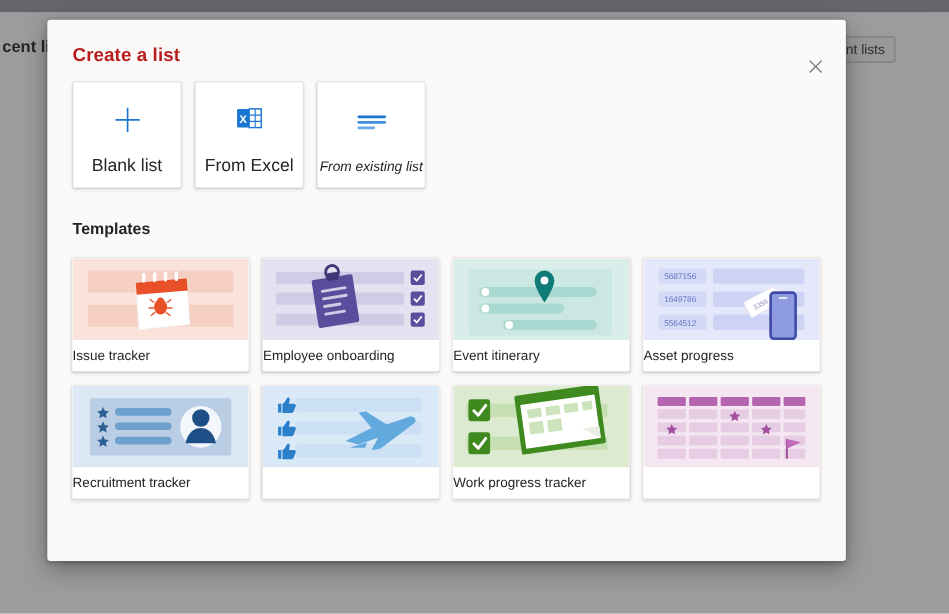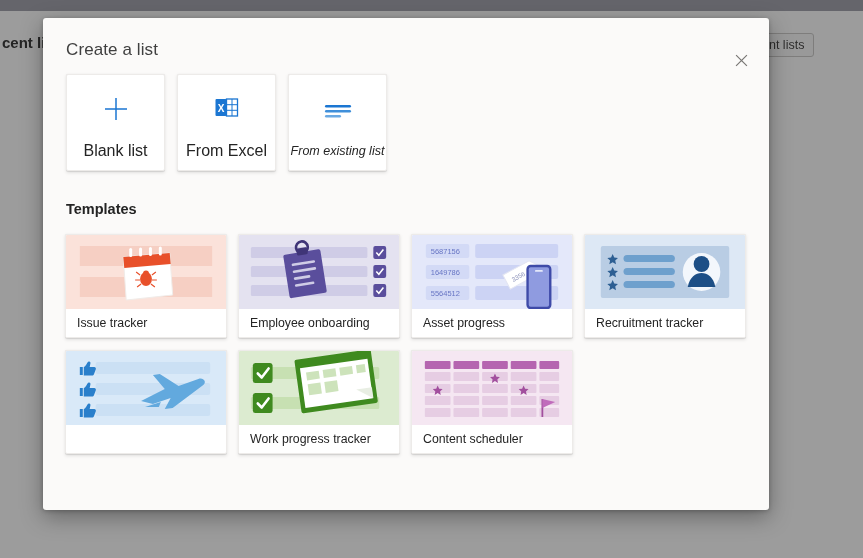--- a/index.html
+++ b/index.html
@@ -50,21 +50,21 @@
   .dialog {
     position: absolute; left: 43px; top: 18px;
     width: 726px; height: 492px;
     background: #fbfaf9;
     border-radius: 3px;
     box-shadow: 0 7px 22px rgba(0,0,0,0.34), 0 1px 4px rgba(0,0,0,0.22);
     overflow: hidden;
   }
   .dialog-title {
     position: absolute; left: 23px; top: 22px;
-    font-size: 17px; color: #404040; font-weight: 400;
+    font-size: 17px; color: #b91c1c; font-weight: 700;
     letter-spacing: .1px;
   }
   .close-btn {
     position: absolute; right: 14px; top: 28px;
     width: 28px; height: 28px;
     display: flex; align-items: center; justify-content: center;
     background: transparent; border: none; cursor: pointer;
   }
   .close-btn svg { width: 13px; height: 13px; }
 
@@ -117,21 +117,20 @@
     overflow: hidden; cursor: pointer;
     display: flex; flex-direction: column;
   }
   .tmpl-art {
     height: 74px; width: 100%;
     position: relative; overflow: hidden;
   }
   .tmpl-art svg { display: block; width: 100%; height: 100%; }
   .tmpl-label {
     flex: 1; display: flex; align-items: center;
-    padding-left: 11px;
     font-size: 12.3px; color: #242424;
     background: #ffffff;
     white-space: nowrap;
   }
 </style>
 </head>
 <body>
 
 <div class="page-backdrop">
   <div class="bg-content"></div>
@@ -242,20 +241,39 @@
               <rect x="7" y="21" width="24" height="2.6" rx="1.3"></rect>
               <rect x="7" y="28" width="17" height="2.6" rx="1.3"></rect>
               <rect x="7" y="35" width="20" height="2.6" rx="1.3"></rect>
             </g>
           </g>
         </svg>
       </div>
       <div class="tmpl-label">Employee onboarding</div>
     </div>
 
+    <div class="tmpl-card">
+      <div class="tmpl-art">
+        <svg viewBox="0 0 162 74" preserveAspectRatio="none">
+          <rect width="162" height="74" fill="#d9eeea"></rect>
+          <rect x="14" y="10" width="132" height="60" rx="3" fill="#cbe7e2"></rect>
+          <rect x="24" y="26" width="108" height="9" rx="4.5" fill="#a8d8d0"></rect>
+          <rect x="24" y="41" width="78" height="9" rx="4.5" fill="#a8d8d0"></rect>
+          <rect x="46" y="56" width="86" height="9" rx="4.5" fill="#a8d8d0"></rect>
+          <circle cx="29.5" cy="30.5" r="3.6" fill="#ffffff"></circle>
+          <circle cx="29.5" cy="45.5" r="3.6" fill="#ffffff"></circle>
+          <circle cx="51.5" cy="60.5" r="3.6" fill="#ffffff"></circle>
+          <g transform="translate(75,11)">
+            <path d="M9 0 a9 9 0 0 1 9 9 c0 7 -9 20 -9 20 S0 16 0 9 A9 9 0 0 1 9 0 Z" fill="#0f7b77"></path>
+            <circle cx="9" cy="9" r="3.6" fill="#ffffff"></circle>
+          </g>
+        </svg>
+      </div>
+      <div class="tmpl-label">Event itinerary</div>
+    </div>
 
     <div class="tmpl-card">
       <div class="tmpl-art">
         <svg viewBox="0 0 162 74" preserveAspectRatio="none">
           <rect width="162" height="74" fill="#e4e8fa"></rect>
           <g>
             <rect x="14" y="9" width="44" height="14" rx="2" fill="#d3daf6"></rect>
             <rect x="14" y="30" width="44" height="14" rx="2" fill="#d3daf6"></rect>
             <rect x="14" y="51" width="44" height="14" rx="2" fill="#d3daf6"></rect>
             <rect x="64" y="9" width="84" height="14" rx="2" fill="#ccd3f4"></rect>
@@ -402,17 +420,16 @@
             <path d="M84 22.5 l1.5 3.2 3.5 .4 -2.6 2.4 .7 3.4 -3.1 -1.8 -3.1 1.8 .7 -3.4 -2.6 -2.4 3.5 -.4 Z"></path>
             <path d="M26 34.5 l1.5 3.2 3.5 .4 -2.6 2.4 .7 3.4 -3.1 -1.8 -3.1 1.8 .7 -3.4 -2.6 -2.4 3.5 -.4 Z"></path>
             <path d="M113 34.5 l1.5 3.2 3.5 .4 -2.6 2.4 .7 3.4 -3.1 -1.8 -3.1 1.8 .7 -3.4 -2.6 -2.4 3.5 -.4 Z"></path>
           </g>
           <g transform="translate(132,48)">
             <path d="M0 18 L0 0" stroke="#a24f9e" stroke-width="1.8"></path>
             <path d="M0 0 L13 3 L0 9 Z" fill="#c06bbb"></path>
           </g>
         </svg>
       </div>
-      <div class="tmpl-label">Content scheduler</div>
     </div>
 
   </div>
 </div>
 
 </body></html>

